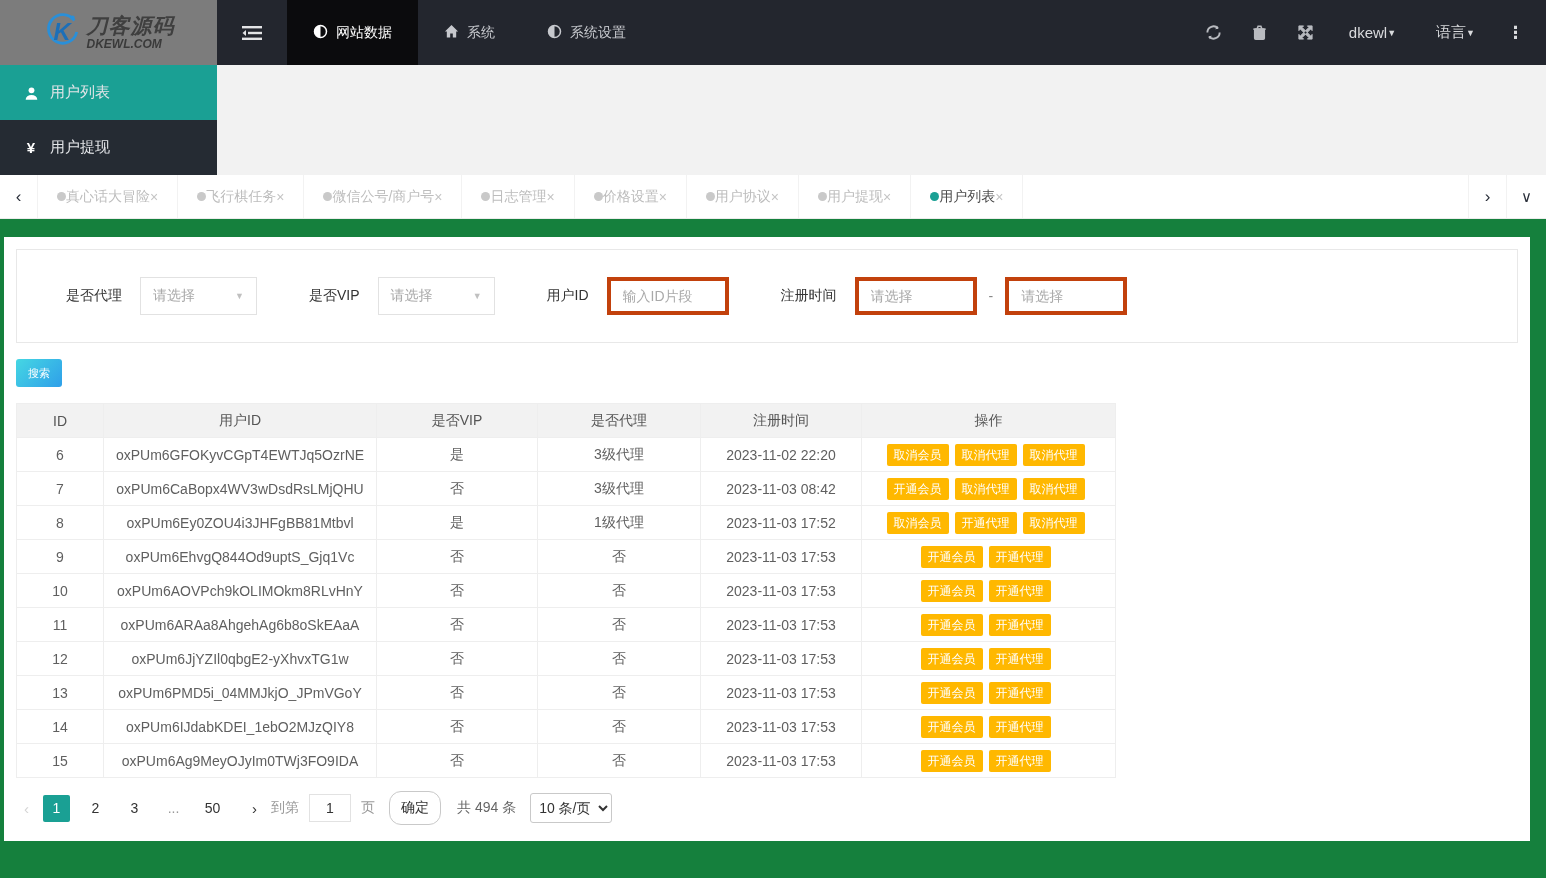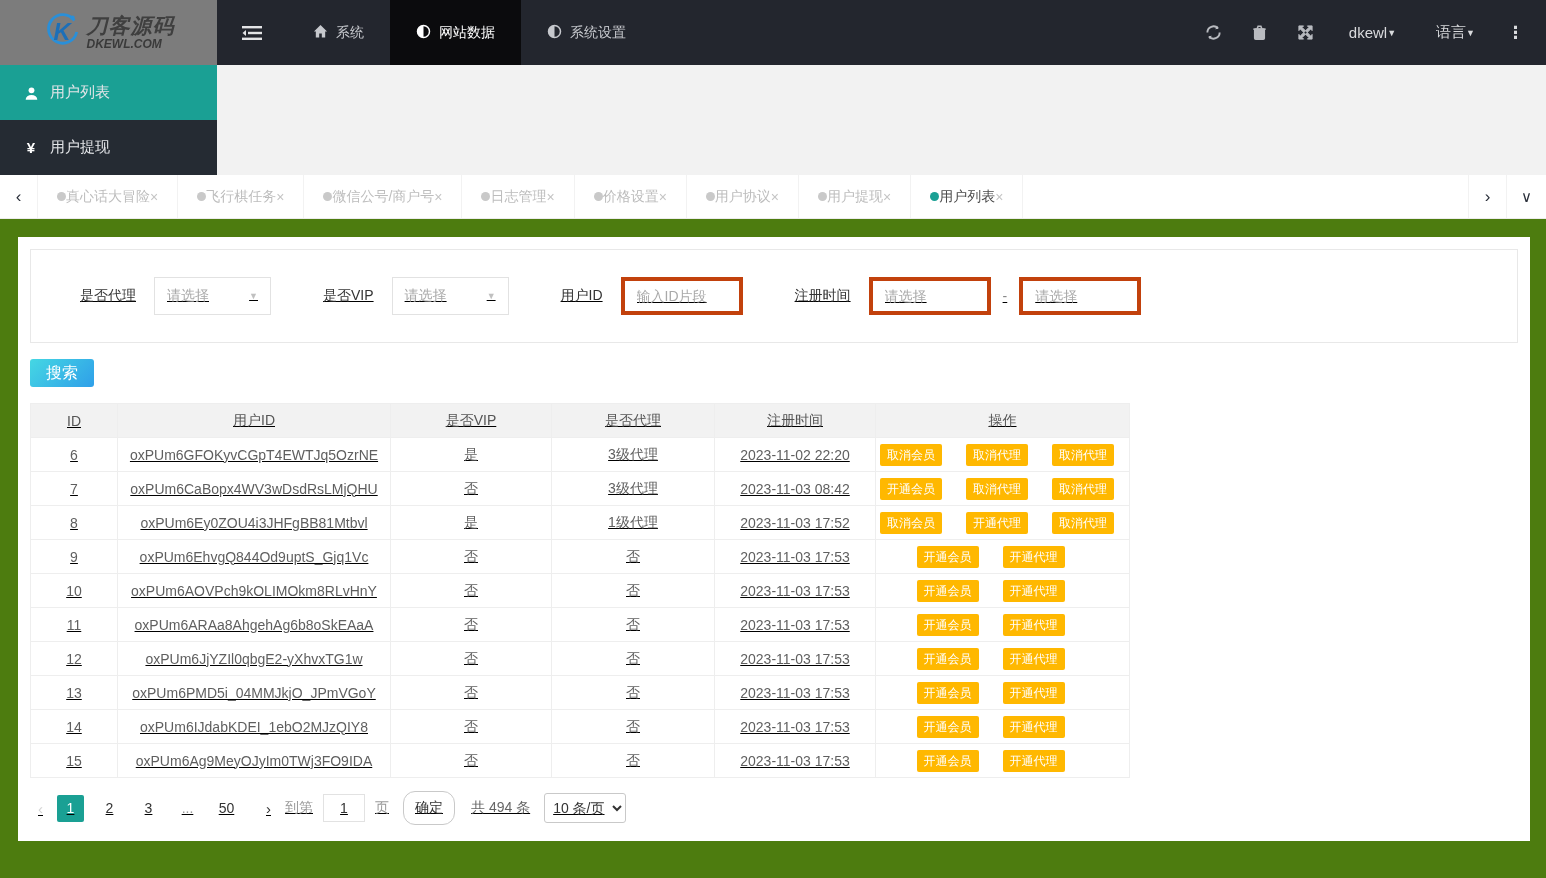--- a/index.html
+++ b/index.html
@@ -40,44 +40,44 @@
   .tab-scroll.left { border-right:1px solid #f2f2f2; }
   .tab-scroll.right { border-left:1px solid #f2f2f2; }
   .tab-strip { flex:1; display:flex; overflow:hidden; }
   .tab { display:flex; align-items:center; padding:0 19px; border-right:1px solid #f2f2f2; font-size:14px; color:#bdbdbd; cursor:pointer; white-space:nowrap; }
   .tab .dot { width:9px; height:9px; border-radius:50%; background:#c9c9c9; }
   .tab .close { color:#c4c4c4; font-size:14px; cursor:pointer; }
   .tab.active { color:#4a4a4a; }
   .tab.active .dot { background:#1aa094; }
   .tab-menu-btn { width:40px; display:flex; align-items:center; justify-content:center; color:#2a2f3a; font-size:15px; border-left:1px solid #f2f2f2; cursor:pointer; flex:none; }
 
-  .content { flex:1; background:#4d7c0f; padding:18px 16px 0 18px; overflow:hidden;text-decoration:underline; }
+  .content { flex:1; background:#15803d; padding:18px 16px 0 4px; overflow:hidden; }
   .card { background:#fff; padding:12px 12px 16px 12px; }
 
   
   .filterbox { border:1px solid #e8e8e8; padding:27px 0 27px 49px; display:flex; align-items:center; }
   .f-label { font-size:14px; color:#333; margin-right:18px; }
   .f-select { width:117px; height:38px; border:1px solid #e2e2e2; display:flex; align-items:center; justify-content:space-between; padding:0 12px; color:#a9a9a9; font-size:14px; cursor:pointer; margin-right:52px; background:#fff; }
   .f-select .sel-caret { font-size:9px; color:#c0c0c0; }
   .f-input { width:122px; height:38px; border:4px solid #c2410c; padding:0 12px; font-size:14px; color:#333; margin-right:52px; outline:none; font-family:inherit; }
   .f-input::placeholder { color:#a9a9a9; }
   .f-input.date { margin-right:0; }
   .f-dash { color:#888; margin:0 12px; font-size:14px; }
 
-  .search-btn { margin:16px 0; width:64px; height:28px; border:none; border-radius:3px; color:#fff; font-size:16px; cursor:pointer; background:linear-gradient(135deg,#45d7e3,#2f9fe9); font-family:inherit; }
+  .search-btn { margin:16px 0; width:46px; height:28px; border:none; border-radius:3px; color:#fff; font-size:11px; cursor:pointer; background:linear-gradient(135deg,#45d7e3,#2f9fe9); font-family:inherit; }
 
   
   table.data { border-collapse:collapse; width:1099px; table-layout:fixed; }
   table.data th, table.data td { border:1px solid #eeeeee; height:34px; font-size:14px; text-align:center; padding:0 4px; overflow:hidden; white-space:nowrap; }
   table.data th { background:#f2f2f2; color:#555; font-weight:normal; }
   table.data td { color:#5f5f5f; }
   th.c-op, td.c-op { text-align:left; padding-left:16px; }
   .col-id { width:87px; } .col-uid { width:273px; } .col-vip { width:161px; } .col-agent { width:163px; } .col-time { width:161px; } .col-op { width:254px; }
   .danger { color:#ff2b2b; }
-  .act-btn { display:inline-block; background:#ffb800; color:#fff; font-size:12px; line-height:22px; padding:0 7px; border-radius:2px; border:none; margin-right:24px; cursor:pointer; font-family:inherit; }
+  .act-btn { display:inline-block; background:#ffb800; color:#fff; font-size:12px; line-height:22px; padding:0 7px; border-radius:2px; border:none; margin-right:6px; cursor:pointer; font-family:inherit; }
 
   
   .pagination { display:flex; align-items:center; margin-top:13px; padding-left:8px; font-size:14px; color:#666; }
   .pg-prev { color:#d4d4d4; font-size:15px; margin-right:14px; cursor:default; }
   .pg-next { color:#333; font-size:15px; margin:0 14px; cursor:pointer; }
   .pg-num { min-width:27px; height:27px; line-height:27px; text-align:center; margin-right:12px; color:#333; cursor:pointer; border-radius:2px; padding:0 4px; }
   .pg-num.active { background:#1aa094; color:#fff; cursor:default; }
   .pg-num.ellipsis { color:#999; cursor:default; }
   .pg-jump-label { color:#999; margin-right:10px; }
   .pg-input { width:42px; height:28px; border:1px solid #e2e2e2; text-align:center; font-size:14px; color:#333; outline:none; font-family:inherit; }
@@ -110,32 +110,32 @@
       <span class="collapse-btn">
         <svg width="20" height="16" viewBox="0 0 20 16">
           <rect x="0" y="1" width="20" height="2.4" fill="currentColor"></rect>
           <rect x="6" y="6.8" width="14" height="2.4" fill="currentColor"></rect>
           <rect x="0" y="12.6" width="20" height="2.4" fill="currentColor"></rect>
           <path d="M4 5 L4 11 L0.5 8 Z" fill="currentColor"></path>
         </svg>
       </span>
 
       <div id="topnav-items" style="display: flex;">
-          <div class="nav-item">
-            <span class=""><svg viewBox="0 0 16 16">
-                <path d="M8 1 15 8 h-2 v6.5 h-3.6 v-4.4 H6.6 v4.4 H3 V8 H1 Z"></path>
-              </svg></span>
-            <span>系统</span>
-          </div>
           <div class="nav-item active">
             <span class=""><svg viewBox="0 0 16 16">
                 <circle cx="8" cy="8" r="6.4" fill="none" stroke="currentColor" stroke-width="1.6"></circle>
                 <path d="M8 1.6 A6.4 6.4 0 0 0 8 14.4 Z" fill="currentColor"></path>
               </svg></span>
             <span>网站数据</span>
+          </div>
+          <div class="nav-item">
+            <span class=""><svg viewBox="0 0 16 16">
+                <path d="M8 1 15 8 h-2 v6.5 h-3.6 v-4.4 H6.6 v4.4 H3 V8 H1 Z"></path>
+              </svg></span>
+            <span>系统</span>
           </div>
           <div class="nav-item">
             <span class=""><svg viewBox="0 0 16 16">
                 <circle cx="8" cy="8" r="6.4" fill="none" stroke="currentColor" stroke-width="1.6"></circle>
                 <path d="M8 1.6 A6.4 6.4 0 0 0 8 14.4 Z" fill="currentColor"></path>
               </svg></span>
             <span>系统设置</span>
           </div>
         </div>
 

